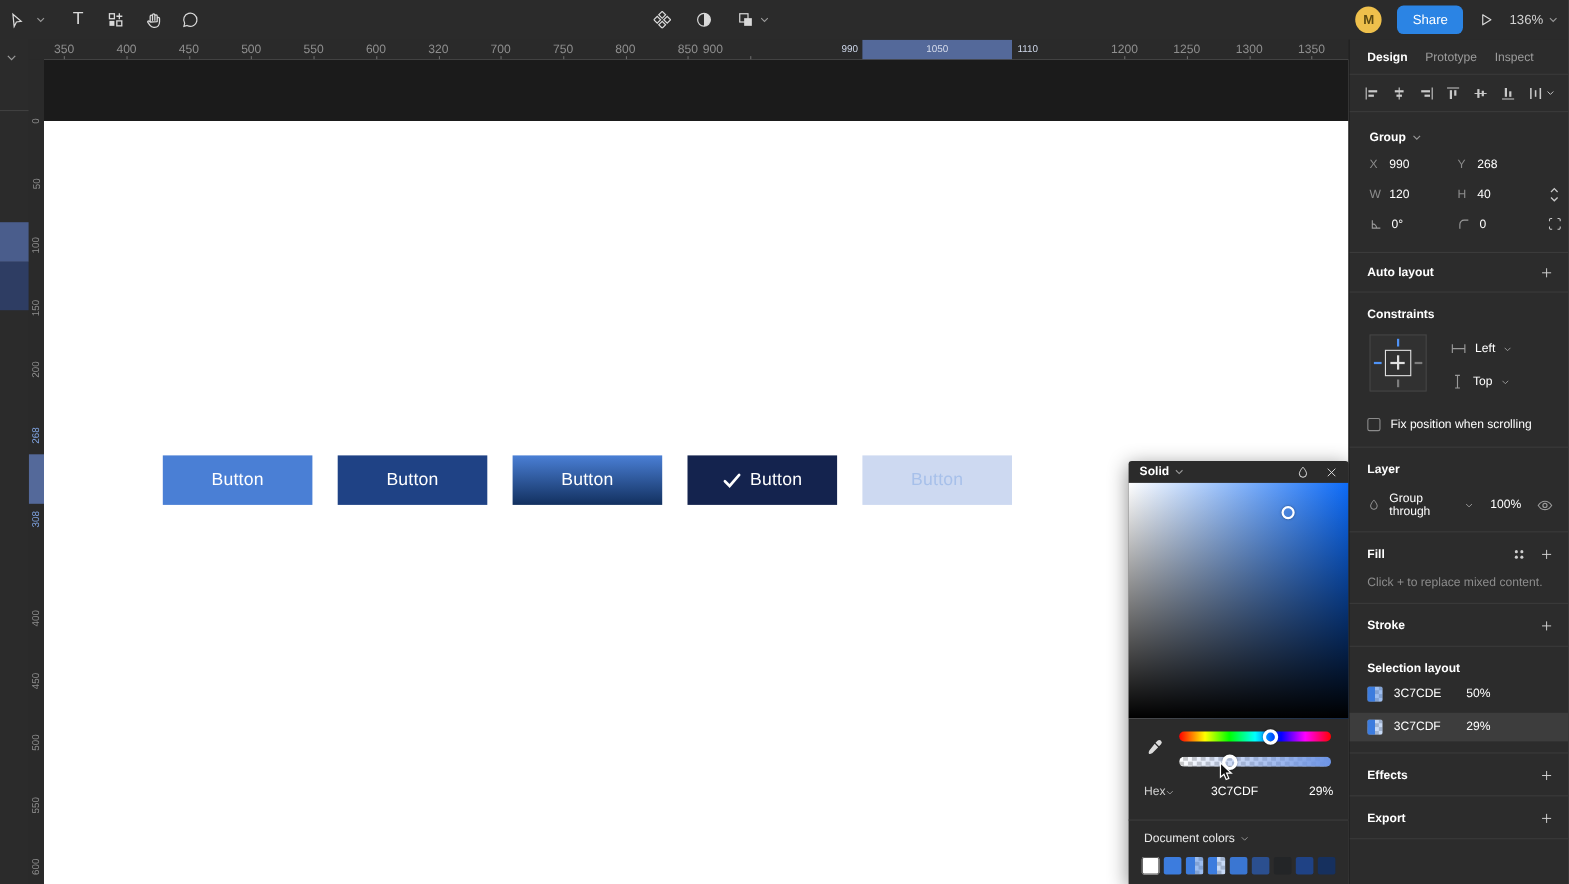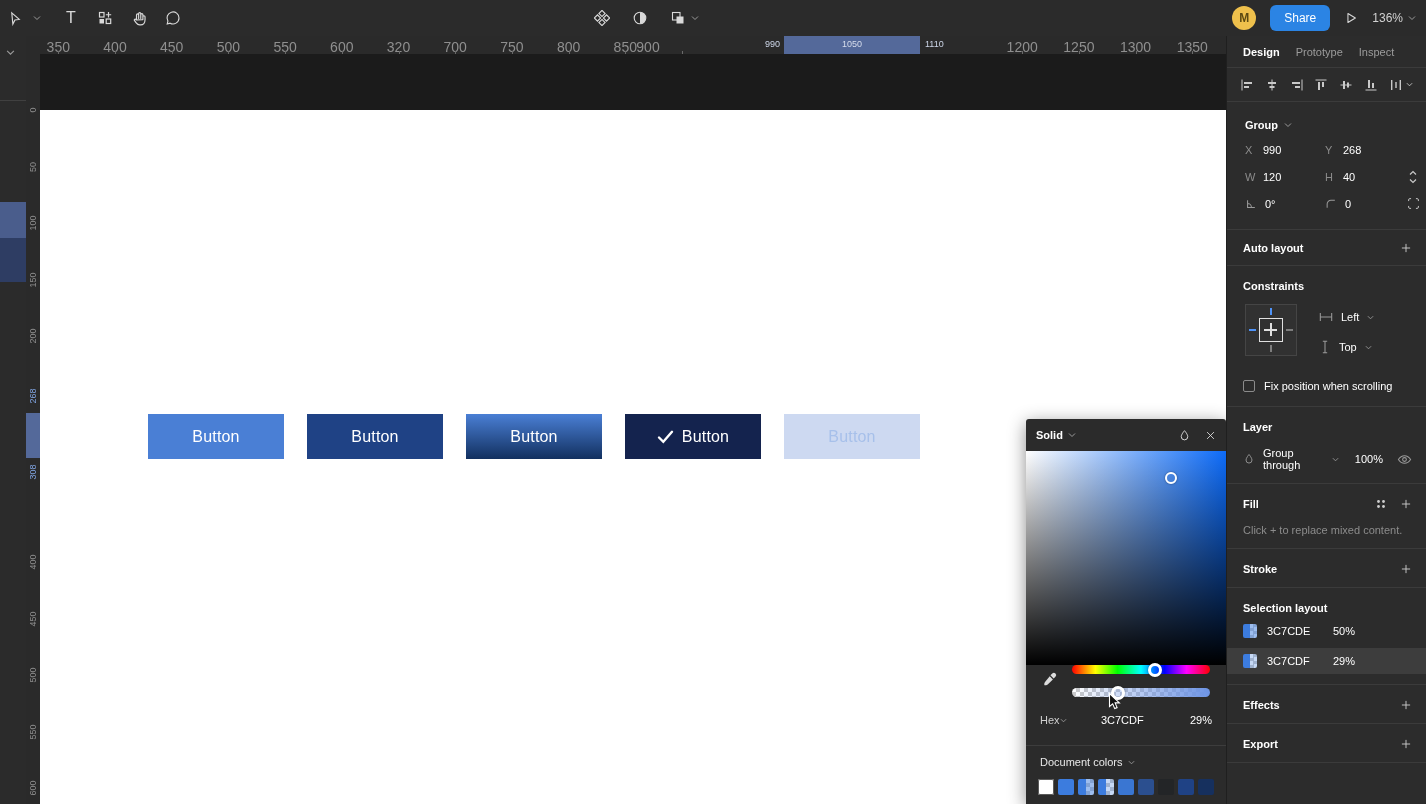--- a/index.html
+++ b/index.html
@@ -21,21 +21,21 @@
 
   
   #left-strip { position:absolute; left:0; top:36px; width:26px; height:768px; background:#2b2b2b; z-index:20; }
   #left-strip .strip-chev { position:absolute; left:6px; top:12px; color:#9a9a9a; }
   #left-strip .strip-div { position:absolute; left:0; top:64px; width:26px; height:1px; background:#404040; }
   .strip-block-1 { position:absolute; left:0; top:166px; width:26px; height:36px; background:#4a5d8c; }
   .strip-block-2 { position:absolute; left:0; top:202px; width:26px; height:44px; background:#2e3d63; }
 
   
   #h-ruler { position:absolute; left:26px; top:36px; width:1200px; height:18px; background:#2a2a2a; z-index:15; overflow:hidden; }
-  .h-tick { position:absolute; top:3px; transform:translateX(-50%); font-size:14px; color:#8f8f8f; }
+  .h-tick { position:absolute; top:3px; transform:translateX(-50%); font-size:11px; color:#8f8f8f; }
   .h-tickmark { position:absolute; bottom:0; width:1px; height:3px; background:#6a6a6a; }
   #h-sel { position:absolute; left:758px; top:0; width:136px; height:18px; background:#54699a; }
   #h-sel .mid { position:absolute; left:0; right:0; top:3px; text-align:center; font-size:9px; color:#d7ddec; }
   .h-bound { position:absolute; top:3px; font-size:9px; color:#cdd6e8; }
   #h-bound-start { left:726px; width:28px; text-align:right; }
   #h-bound-end { left:899px; }
   #v-ruler { position:absolute; left:26px; top:54px; width:14px; height:750px; background:#2a2a2a; z-index:15; overflow:hidden; }
   .v-label { position:absolute; left:0; width:14px; height:40px; display:flex; align-items:center; justify-content:center; }
   .v-label span { transform:rotate(-90deg); font-size:9px; color:#8f8f8f; white-space:nowrap; }
   #v-sel { position:absolute; left:0; top:359px; width:14px; height:45px; background:#54699a; }
@@ -44,21 +44,21 @@
   
   #canvas { position:absolute; left:40px; top:54px; width:1186px; height:750px; background:#ffffff; z-index:5; }
   #canvas-header-bar { position:absolute; left:0; top:0; width:100%; height:56px; }
   #canvas-buttons { position:absolute; left:108px; top:360px; display:flex; gap:23px; }
   .canvas-btn { width:136px; height:45px; display:flex; align-items:center; justify-content:center; gap:8px;
     font-size:16px; letter-spacing:.2px; }
 
   
   #picker { position:absolute; left:1026px; top:419px; width:200px; height:385px; background:#2b2b2b;
     border-radius:3px 3px 0 0; box-shadow:0 4px 18px rgba(0,0,0,.45); z-index:25; }
-  .picker-head { height:32px; display:flex; align-items:center; padding:0 10px; color:#e8e8e8; }
+  .picker-head { height:20px; display:flex; align-items:center; padding:0 10px; color:#e8e8e8; }
   .picker-head .mode { font-size:11px; font-weight:bold; color:#fff; margin-right:5px; }
   .picker-head .spacer { flex:1; }
   #sat-area { position:relative; width:200px; height:214px;
     background:linear-gradient(to top, #000, rgba(0,0,0,0)), linear-gradient(to right, #fff, #0d6bf8); }
   #sat-handle { position:absolute; left:139px; top:21px; width:12px; height:12px; border:2px solid #fff;
     border-radius:50%; box-shadow:0 0 2px rgba(0,0,0,.5); }
   #eyedropper { position:absolute; left:15px; top:252px; color:#dcdcdc; }
   .slider { position:absolute; left:46px; width:138px; height:9px; border-radius:5px; }
   #hue-slider { top:246px;
     background:linear-gradient(to right,#f00,#ff0 17%,#0f0 33%,#0ff 50%,#00f 67%,#f0f 83%,#f00); }

